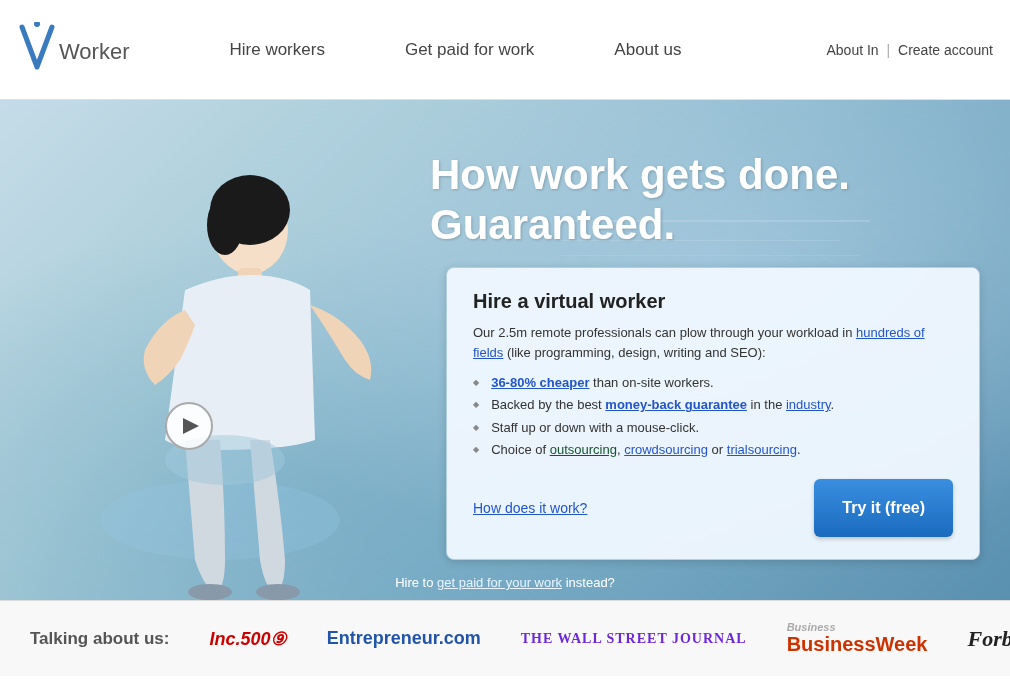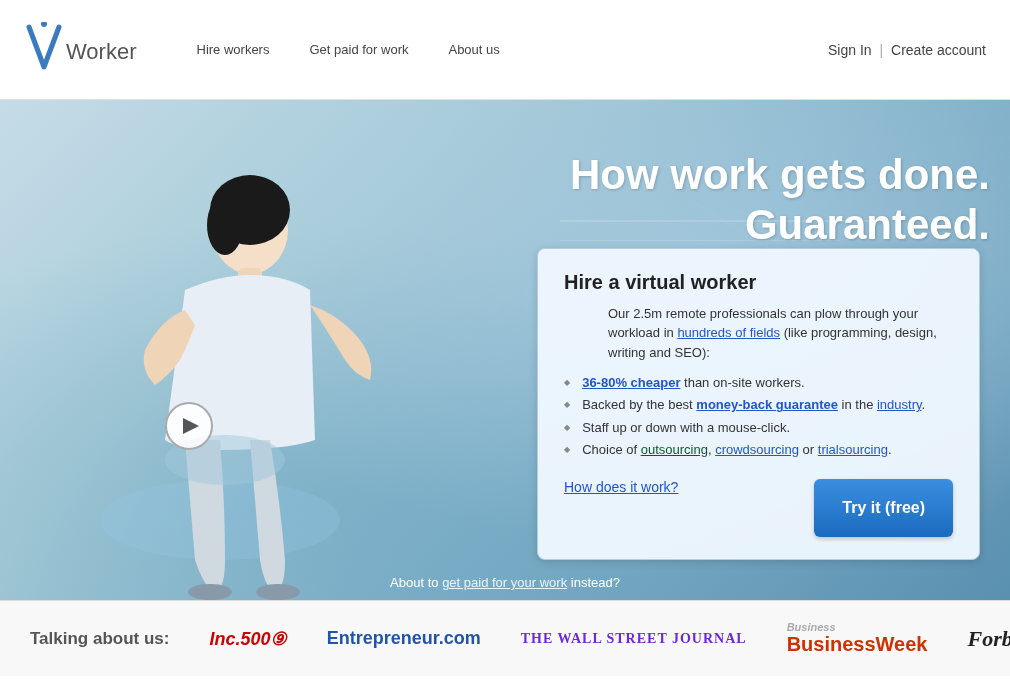--- a/index.html
+++ b/index.html
@@ -2,21 +2,21 @@
 <html><head>
   <meta charset="utf-8">
   <style>
     * { margin: 0; padding: 0; box-sizing: border-box; }
     body { font-family: Arial, sans-serif; width: 1010px; background: #fff; overflow-x: hidden; }
 
     
     #header {
       display: flex;
       align-items: center;
-      padding: 10px 24px;
+      padding: 10px 17px;
       background: #fff;
       border-bottom: 1px solid #e0e0e0;
       height: 100px;
     }
     #logo-area {
       display: flex;
       align-items: center;
       gap: 2px;
       margin-right: 60px;
     }
@@ -28,21 +28,22 @@
     }
     nav {
       display: flex;
       align-items: center;
       gap: 40px;
       flex: 1;
     }
     nav a {
       text-decoration: none;
       color: #444;
-      font-size: 13px;
+      font-size: 17px;
+      margin-left: 40px;
     }
     #header-right {
       font-size: 14px;
       color: #444;
     }
     #header-right a { color: #444; text-decoration: none; }
     #header-right span { color: #aaa; margin: 0 4px; }
 
     
     #hero {
@@ -73,21 +74,21 @@
     #hero-headline {
       position: absolute;
       top: 50px;
       left: 430px;
       right: 20px;
       color: white;
       font-size: 42px;
       font-weight: bold;
       text-shadow: 1px 1px 3px rgba(0,0,0,0.2);
       line-height: 1.2;
-      text-align: right;
+      text-align: left;
     }
 
     
     #woman-figure {
       position: absolute;
       bottom: 0;
       left: 30px;
       width: 380px;
       height: 480px;
     }
@@ -114,38 +115,37 @@
       border-width: 8px 0 8px 16px;
       border-color: transparent transparent transparent #555;
       margin-left: 3px;
     }
 
     
     #info-box {
       position: absolute;
       bottom: 40px;
       right: 30px;
-      width: 443px;
+      width: 534px;
       background: rgba(240,248,255,0.95);
       border: 1px solid #b0cfe0;
       border-radius: 8px;
       padding: 22px 26px;
       box-shadow: 0 2px 8px rgba(0,0,0,0.15);
     }
     #info-box h2 {
       font-size: 20px;
       color: #222;
       margin-bottom: 10px;
     }
     #info-box .desc {
       font-size: 13px;
       color: #333;
       margin-bottom: 10px;
       line-height: 1.5;
-      margin-left: 44px;
     }
     #info-box .desc a {
       color: #2255cc;
       text-decoration: underline;
     }
     #info-box ul {
       list-style: none;
       margin-bottom: 18px;
       padding-left: 0;
     }
@@ -163,20 +163,21 @@
       color: #888;
       font-size: 8px;
       margin-top: 3px;
       flex-shrink: 0;
     }
     #info-box ul li a {
       color: #2255cc;
     }
     #info-box .actions {
       display: flex;
+      align-items: center;
       justify-content: space-between;
     }
     #info-box .how-link {
       color: #2255cc;
       text-decoration: underline;
       font-size: 14px;
       cursor: pointer;
     }
     #try-btn {
       background: linear-gradient(to bottom, #3a8ee0, #1a6bbf);
@@ -250,21 +251,21 @@
     <span class="logo-worker">Worker</span>
   </div>
 
   <nav>
     <a href="#">Hire workers</a>
     <a href="#">Get paid for work</a>
     <a href="#">About us</a>
   </nav>
 
   <div id="header-right">
-    <a href="#">Sign In</a>
+    <a href="#">About In</a>
     <span>|</span>
     <a href="#">Create account</a>
   </div>
 </div>
 
 <div id="hero">
   <div id="hero-bg-overlay"></div>
 
   <svg id="tech-lines" viewBox="0 0 350 200">
     <rect x="20" y="60" width="310" height="2" fill="rgba(255,255,255,0.5)"></rect>
@@ -335,21 +336,21 @@
         <span>Choice of <a href="#" style="color:#14532d;">outsourcing</a>, <a href="#" style="color:#2255cc;text-decoration:underline;">crowdsourcing</a> or <a href="#" style="color:#2255cc;text-decoration:underline;">trialsourcing</a>.</span>
       </li>
     </ul>
     <div class="actions">
       <a href="#" class="how-link">How does it work?</a>
       <button id="try-btn">Try it (free)</button>
     </div>
   </div>
 
   <div id="want-paid">
-    <span>About to </span>
+    <span>Hire to </span>
     <a href="#">get paid for your work</a>
     <span> instead?</span>
   </div>
 </div>
 
 <div id="press-bar">
   <span id="talking-label">Talking about us:</span>
   <span class="press-logo inc">Inc.500⑨</span>
   <span class="press-logo entrepreneur">Entrepreneur.com</span>
   <span class="press-logo wsj">THE WALL STREET JOURNAL</span>

